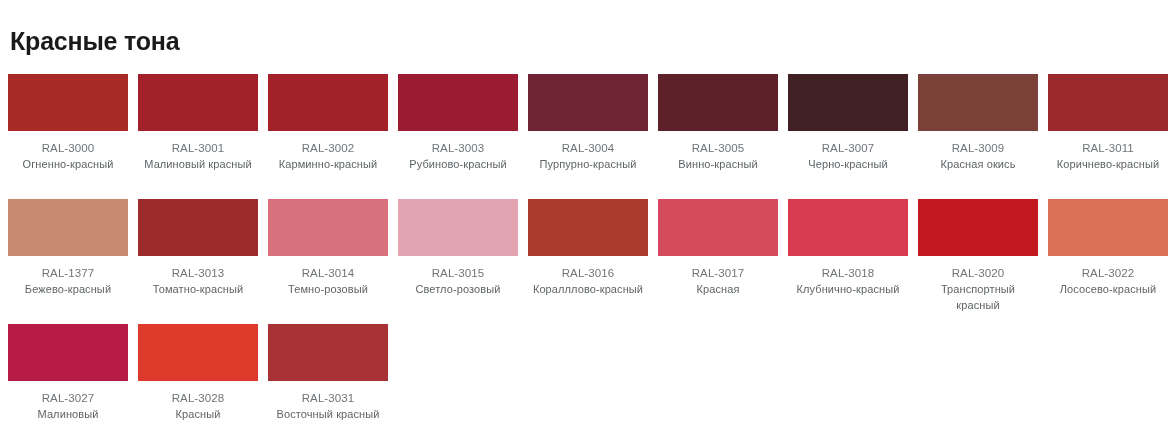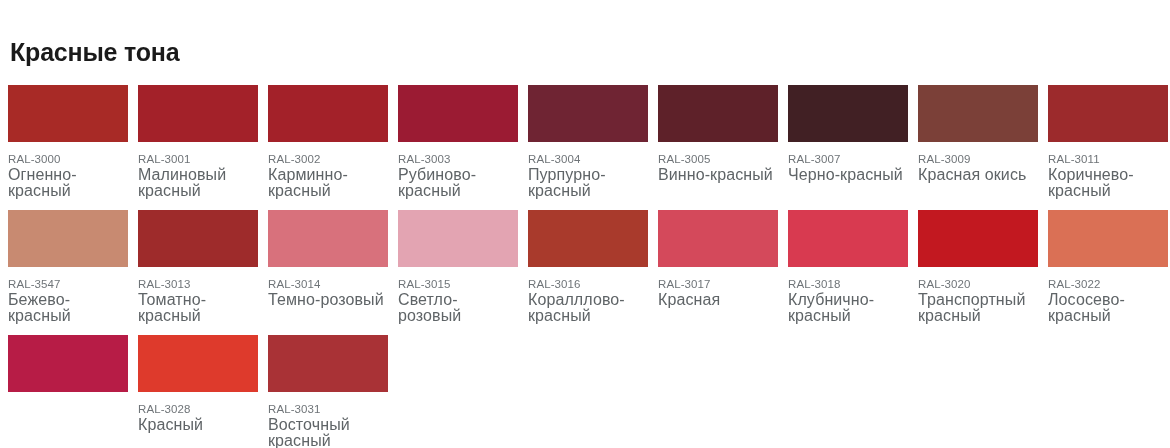--- a/index.html
+++ b/index.html
@@ -20,21 +20,21 @@
   .page {
     position: relative;
     width: 1170px;
     height: 448px;
     background: #ffffff;
     padding: 0 0 0 8px;
   }
 
   .page-title {
     margin: 0;
-    padding: 37px 0 0 2px;
+    padding: 26px 0 0 2px;
     font-size: 25px;
     line-height: 30px;
     font-weight: 700;
     letter-spacing: -0.2px;
     color: #1a1a1a;
     font-family: "Liberation Sans", "DejaVu Sans", sans-serif;
   }
 
   .palette {
     position: relative;
@@ -47,20 +47,21 @@
     flex-wrap: nowrap;
     align-items: flex-start;
     height: 125px;
   }
 
   .swatch-cell {
     width: 130px;
     min-width: 130px;
     flex: 0 0 130px;
     padding-right: 10px;
+    text-align: center;
   }
 
   .swatch-chip {
     width: 120px;
     height: 57px;
     display: block;
     border: 0;
     padding: 0;
     cursor: pointer;
   }
@@ -73,21 +74,21 @@
     display: block;
     font-size: 11.5px;
     line-height: 16px;
     color: #6f7478;
     letter-spacing: 0.1px;
     white-space: nowrap;
   }
 
   .swatch-name {
     display: block;
-    font-size: 16px;
+    font-size: 11px;
     line-height: 16px;
     color: #5f6467;
     letter-spacing: 0.1px;
     word-break: normal;
   }
 </style>
 </head>
 <body>
 
 <div class="page">
@@ -158,21 +159,21 @@
           <div class="swatch-meta">
             <span class="swatch-code">RAL-3011</span>
             <span class="swatch-name">Коричнево-красный</span>
           </div>
         </div>
       </div>
       <div class="row">
         <div class="swatch-cell">
           <div class="swatch-chip" style="background-color: rgb(200, 138, 113);"></div>
           <div class="swatch-meta">
-            <span class="swatch-code">RAL-3547</span>
+            <span class="swatch-code">RAL-1377</span>
             <span class="swatch-name">Бежево-красный</span>
           </div>
         </div>
         <div class="swatch-cell">
           <div class="swatch-chip" style="background-color: rgb(158, 43, 43);"></div>
           <div class="swatch-meta">
             <span class="swatch-code">RAL-3013</span>
             <span class="swatch-name">Томатно-красный</span>
           </div>
         </div>
@@ -222,20 +223,24 @@
           <div class="swatch-chip" style="background-color: rgb(218, 112, 85);"></div>
           <div class="swatch-meta">
             <span class="swatch-code">RAL-3022</span>
             <span class="swatch-name">Лососево-красный</span>
           </div>
         </div>
       </div>
       <div class="row">
         <div class="swatch-cell">
           <div class="swatch-chip" style="background-color: rgb(183, 28, 70);"></div>
+          <div class="swatch-meta">
+            <span class="swatch-code">RAL-3027</span>
+            <span class="swatch-name">Малиновый</span>
+          </div>
         </div>
         <div class="swatch-cell">
           <div class="swatch-chip" style="background-color: rgb(222, 58, 44);"></div>
           <div class="swatch-meta">
             <span class="swatch-code">RAL-3028</span>
             <span class="swatch-name">Красный</span>
           </div>
         </div>
         <div class="swatch-cell">
           <div class="swatch-chip" style="background-color: rgb(169, 50, 54);"></div>

